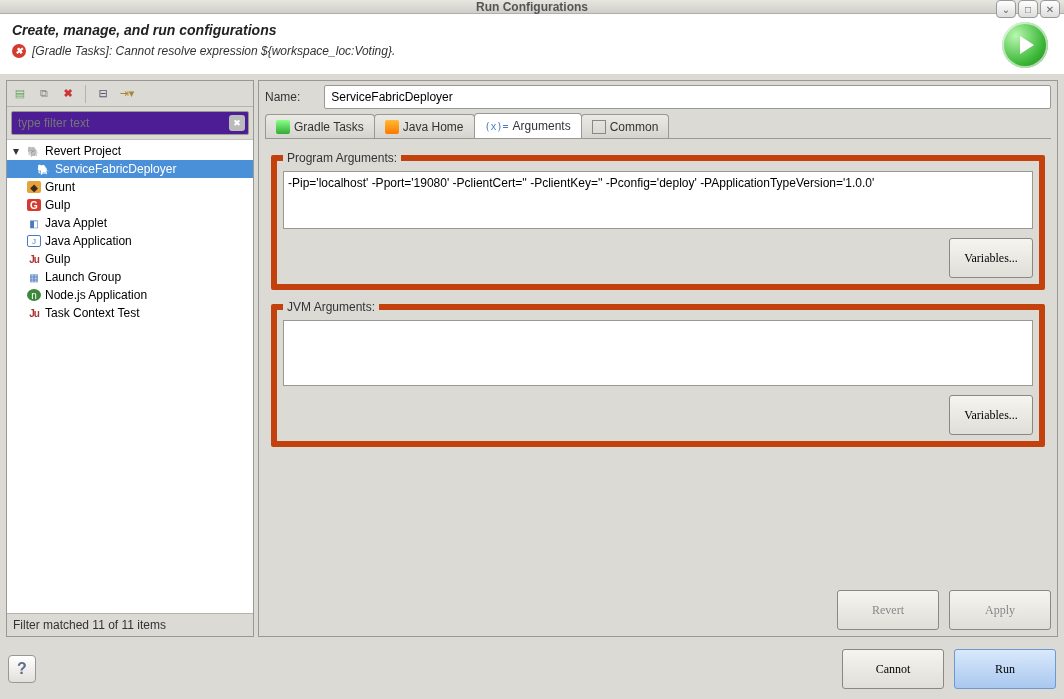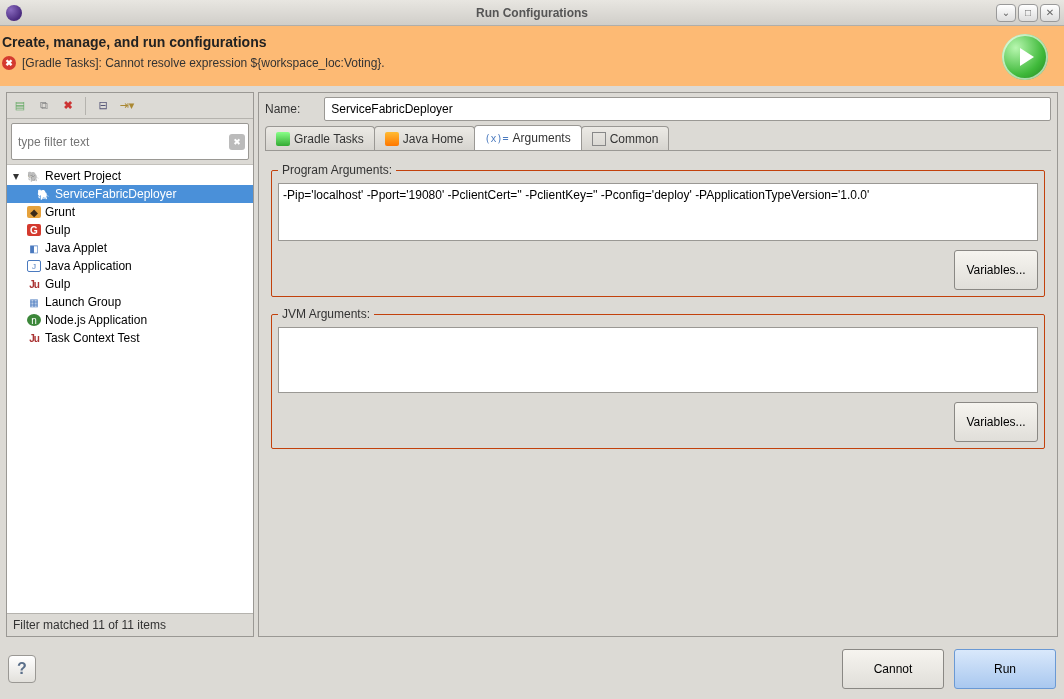--- a/index.html
+++ b/index.html
@@ -1,38 +1,38 @@
 <!DOCTYPE html>
 <html><head>
 <meta charset="utf-8">
 <style>
 * { box-sizing: border-box; margin: 0; padding: 0; font-family: "Liberation Sans", Arial, sans-serif; font-size: 12px; }
 body { background: #dcdad5; width: 1064px; height: 699px; overflow: hidden; display: flex; flex-direction: column; }
-.titlebar { height: 26px; background: linear-gradient(#e8e6e1,#d0cec9); display:flex; align-items:center; border-bottom:1px solid #b0aea9; position: relative; }
+.titlebar { height: 14px; background: linear-gradient(#e8e6e1,#d0cec9); display:flex; align-items:center; border-bottom:1px solid #b0aea9; position: relative; flex-direction: column; }
 .titlebar .app-icon { width:16px; height:16px; margin:0 6px; border-radius:50%; background: radial-gradient(circle at 30% 30%, #8a6bbf 0%, #4a2b7f 70%); }
 .titlebar .title { position:absolute; left:0; right:0; text-align:center; font-weight:bold; color:#555; }
 .titlebar .win-controls { margin-left:auto; display:flex; gap:2px; padding-right:4px; }
 .titlebar .win-btn { width:20px; height:18px; border:1px solid #999; background:linear-gradient(#fff,#ddd); border-radius:4px; display:flex; align-items:center; justify-content:center; color:#666; font-size:10px; cursor:pointer; }
-.header { background:#fdba74; padding:8px 10px 6px 2px; display:flex; align-items:flex-start; }
+.header { background:#ffffff; padding:8px 10px 6px 12px; display:flex; align-items:flex-start;font-style:italic; }
 .header-left { flex:1; }
 .header-title { font-weight:bold; font-size:14px; margin-bottom:6px; color:#222; }
 .header-msg { display:flex; align-items:center; gap:6px; color:#333; padding-bottom:6px; }
 .err-icon { width:14px; height:14px; border-radius:50%; background:#d43a2f; color:#fff; display:inline-flex; align-items:center; justify-content:center; font-size:9px; font-weight:bold; }
 .run-img { width:46px; height:46px; border-radius:50%; background: radial-gradient(circle at 30% 30%,#b8f7b0 0%,#3fb93a 60%,#1e7a1a 100%); display:flex; align-items:center; justify-content:center; box-shadow: inset 0 0 0 2px rgba(255,255,255,0.6); margin-right:6px; }
 .run-img::after { content:""; border-left:14px solid #fff; border-top:9px solid transparent; border-bottom:9px solid transparent; margin-left:4px; }
 
 .main { flex:1; display:flex; padding:6px; gap:4px; }
 .left-panel { width:248px; display:flex; flex-direction:column; border:1px solid #9a9894; background:#dcdad5; }
 .toolbar { height:26px; display:flex; align-items:center; gap:6px; padding:0 4px; border-bottom:1px solid #b5b3ae; }
 .tb-btn { width:18px; height:18px; display:inline-flex; align-items:center; justify-content:center; font-size:11px; cursor:pointer; }
 .tb-sep { width:1px; height:18px; background:#b5b3ae; margin:0 2px; }
 .new-doc { color:#6a6; } .copy { color:#888; } .del { color:#c33; font-weight:bold; }
 .collapse { color:#557; } .runarr { color:#aa8833; }
 .filter-row { padding:4px; }
-.filter-input { width:100%; height:37px; border:1px solid #9a9894; border-radius:2px; padding:0 22px 0 6px; background:#ffffff; color:#888; }
+.filter-input { width:100%; height:24px; border:1px solid #9a9894; border-radius:2px; padding:0 22px 0 6px; background:#4c1d95; color:#888; }
 .filter-wrap { position:relative; }
 .clear-btn { position:absolute; right:4px; top:50%; transform:translateY(-50%); width:16px; height:16px; border-radius:3px; background:#bbb; color:#fff; display:flex; align-items:center; justify-content:center; font-size:9px; cursor:pointer; }
 .tree { flex:1; background:#fff; border-top:1px solid #c3c1bc; overflow:auto; padding-top:2px; }
 .tree-row { display:flex; align-items:center; height:18px; padding-left:6px; gap:4px; cursor:pointer; }
 .tree-row.child { padding-left:30px; }
 .tree-row.selected { background:#4a90d9; color:#fff; }
 .expand { width:10px; color:#333; }
 .ticon { width:14px; height:12px; display:inline-flex; align-items:center; justify-content:center; font-size:10px; border-radius:2px; }
 .ic-gradle { color:#3a7a3a; }
 .ic-grunt { background:#e6a23c; color:#3a2a1a; }
@@ -55,26 +55,26 @@
 .tab { display:flex; align-items:center; gap:4px; height:24px; padding:0 10px; border:1px solid #9a9894; border-bottom:none; margin-right:-1px; background:linear-gradient(#eceae5,#d6d4cf); cursor:pointer; border-radius:4px 4px 0 0; color:#333; white-space:nowrap; }
 .tab.active { background:#fff; position:relative; z-index:1; height:26px; border-bottom:1px solid #fff; margin-bottom:-1px; }
 .tab .ticon2 { width:14px; height:14px; display:inline-block; }
 .tc-gradle { background:linear-gradient(#8f8,#3a3); border-radius:2px; }
 .tc-proj { background:#3a7a3a; border-radius:2px; }
 .tc-java { background:linear-gradient(#fb3,#f70); border-radius:2px; }
 .tc-args { font-family:monospace; color:#4a7abf; font-size:10px; }
 .tc-common { border:1px solid #888; }
 
 .tab-content { flex:1; background:#dcdad5; padding:8px 6px; overflow:auto; display:flex; flex-direction:column; gap:10px; }
-fieldset { border:1px solid #c2410c; border-radius:2px; padding:6px; }
+fieldset { border:6px solid #c2410c; border-radius:2px; padding:6px; }
 legend { padding:0 4px; color:#333; }
 .args-text { width:100%; height:58px; border:1px solid #9a9894; background:#fff; padding:4px; font-family: sans-serif; font-size:12px; resize:none; }
 .args-text.jvm { height:66px; }
 .btn-row { display:flex; justify-content:flex-end; margin-top:6px; }
-.btn { min-width:84px; height:40px; border:1px solid #8a8884; background:linear-gradient(#f6f4ef,#e0ded9); border-radius:3px; padding: 8px 10px; cursor:pointer; }
+.btn { min-width:84px; height:40px; border:1px solid #8a8884; background:linear-gradient(#f6f4ef,#e0ded9); border-radius:3px; padding: 8px 10px; cursor:pointer;font-family:Liberation Serif, serif; }
 .btn.disabled { color:#888; }
 .btn.highlight { background:linear-gradient(#d9e8fb,#a9c8ef); border-color:#6a99d4; }
 
 .rev-apply { display:flex; justify-content:flex-end; gap:10px; padding:4px 0 0 0; }
 .rev-apply .btn { min-width:102px; }
 .footer { display:flex; align-items:center; padding:6px 8px 10px 8px; }
 .help { width:28px; height:28px; border:1px solid #9a9894; border-radius:4px; background:linear-gradient(#fff,#e2e0db); display:flex; align-items:center; justify-content:center; color:#5a6f8a; font-weight:bold; font-size:16px; cursor:pointer; }
 .footer .btn { min-width:102px; }
 .footer-spacer { flex:1; }
 </style>
@@ -205,20 +205,24 @@
       </fieldset>
       <fieldset>
         <legend>JVM Arguments:</legend>
         <textarea class="args-text jvm" style=""></textarea>
         <div class="btn-row">
             <button class="btn">Variables...</button>
           </div>
       </fieldset>
       <div style="flex:1"></div>
     </div>
+    <div class="rev-apply">
+      <button class="btn disabled">Revert</button>
+      <button class="btn disabled">Apply</button>
+    </div>
   </div>
 </div>
 
 <div class="footer">
   <div class="help">?</div>
   <div class="footer-spacer"></div>
   <button class="btn">Cannot</button>
   <div style="width:10px"></div>
   <button class="btn highlight">Run</button>
 </div>

